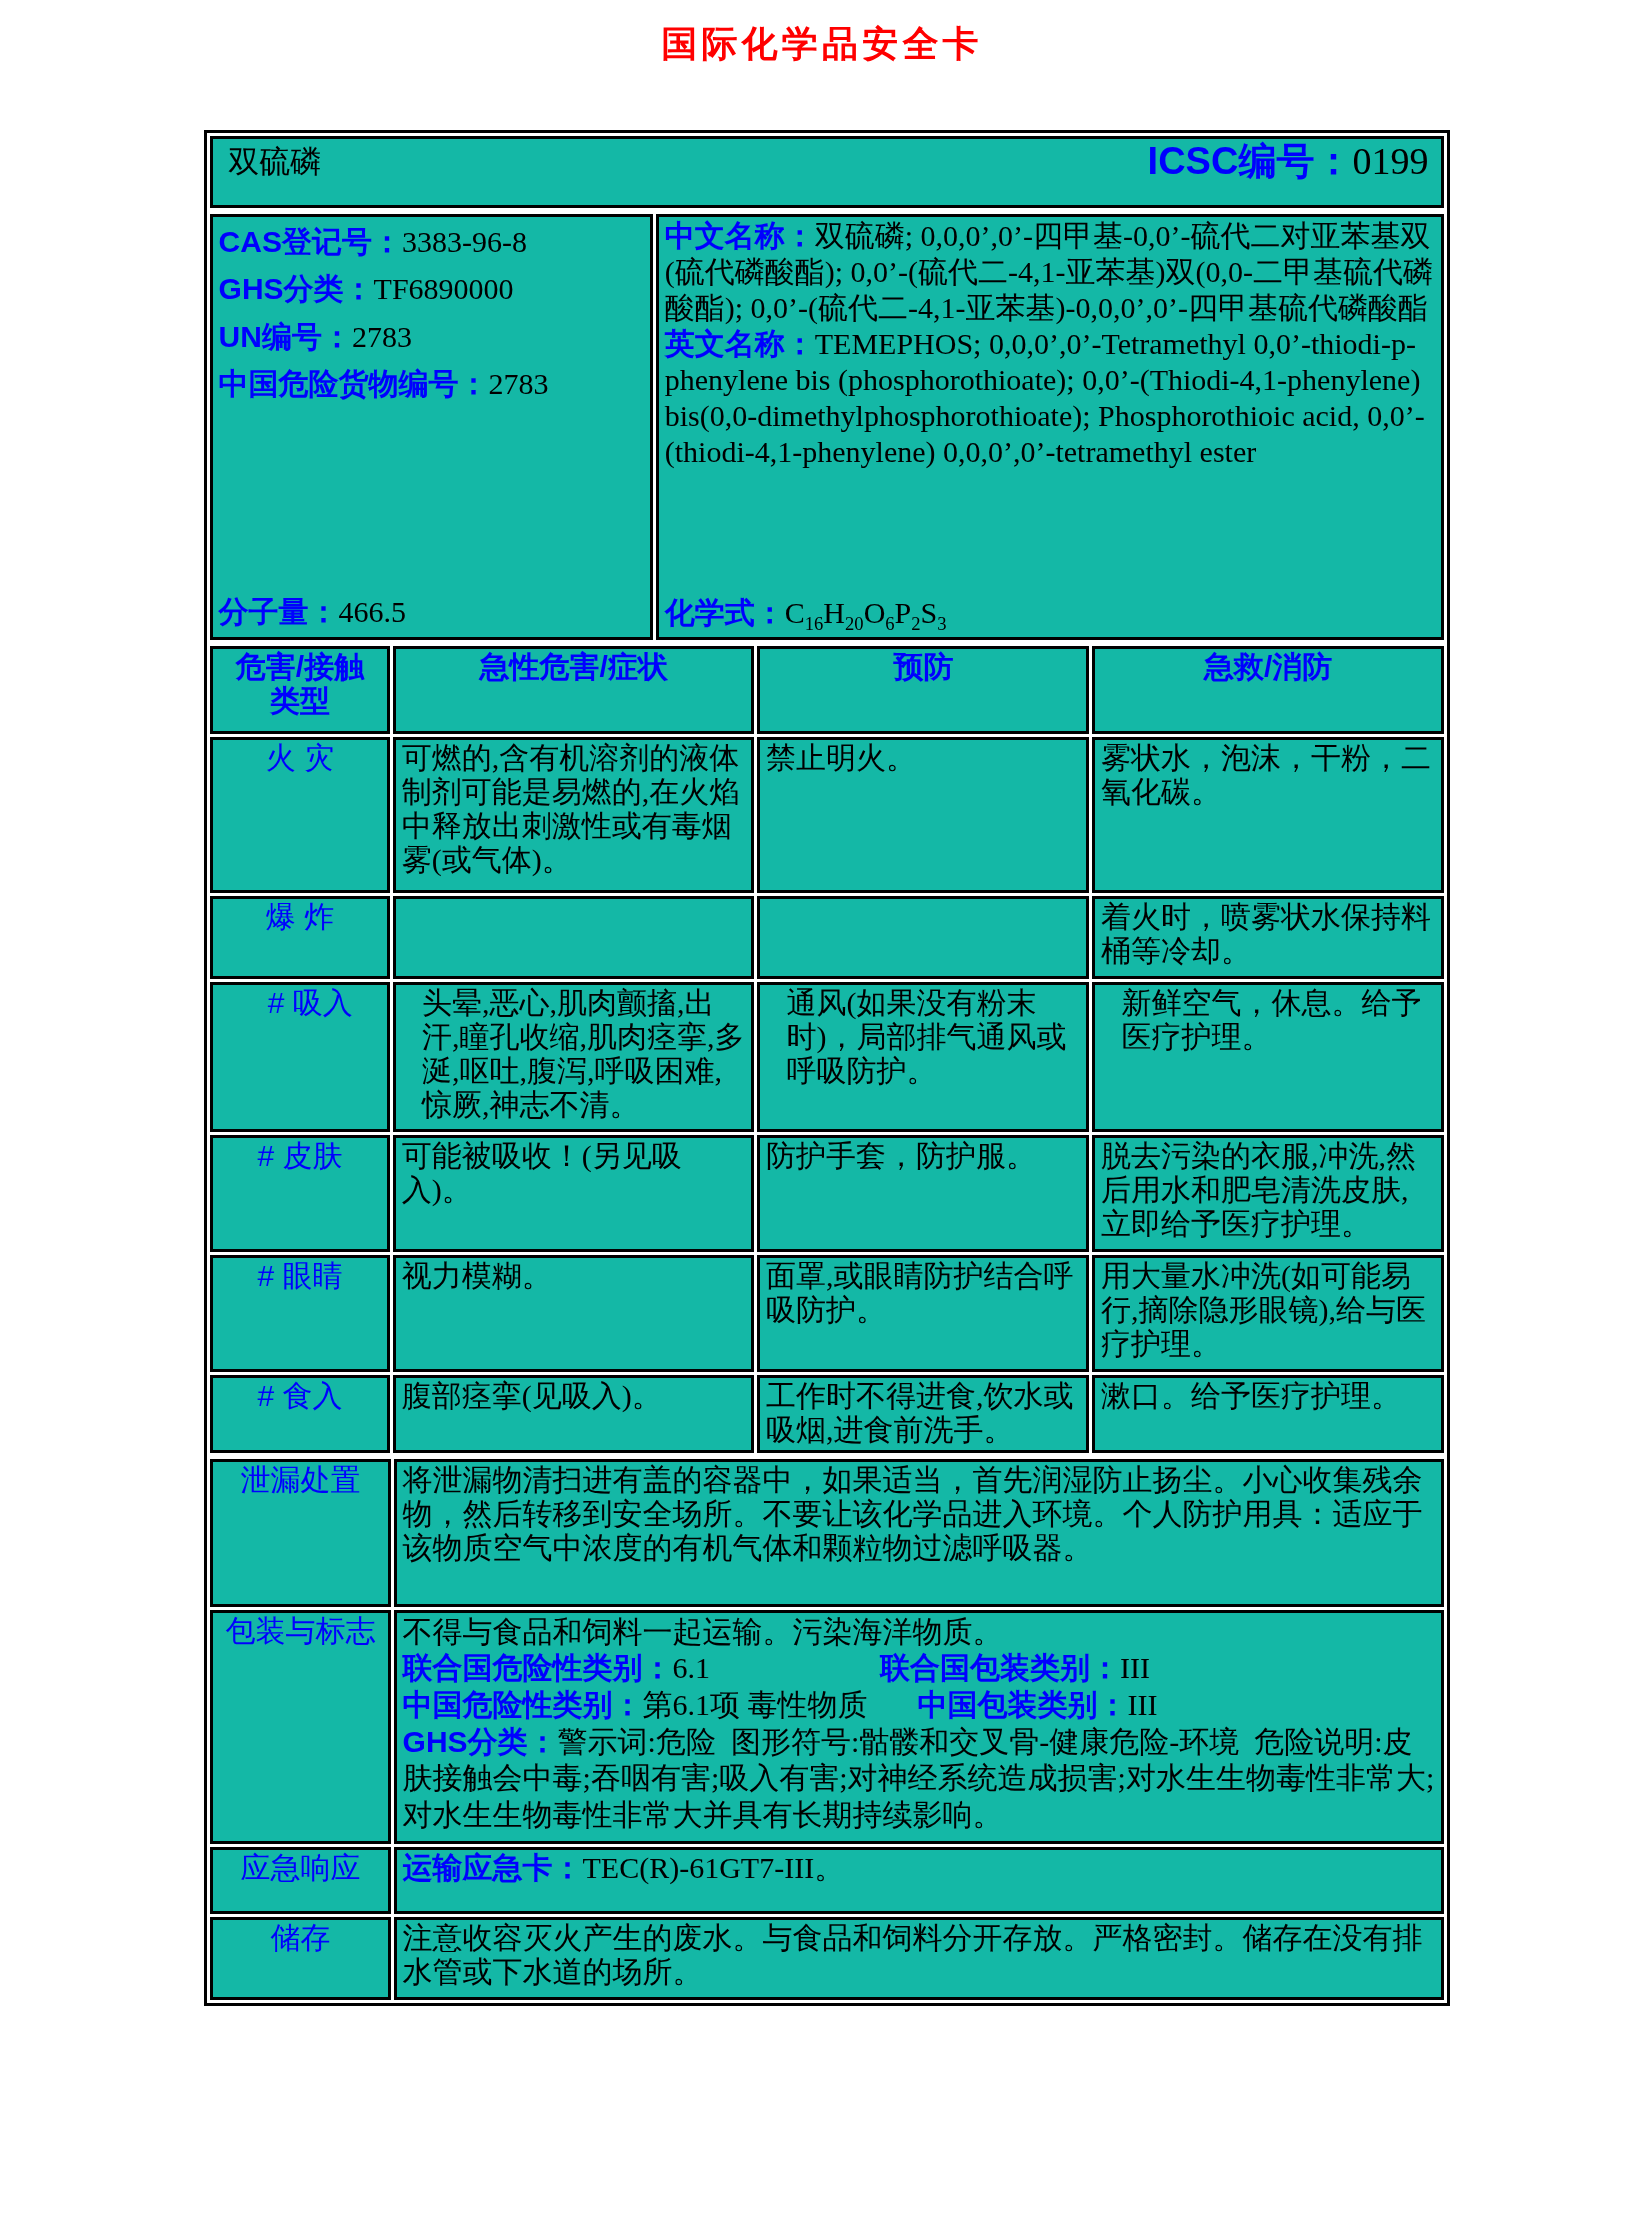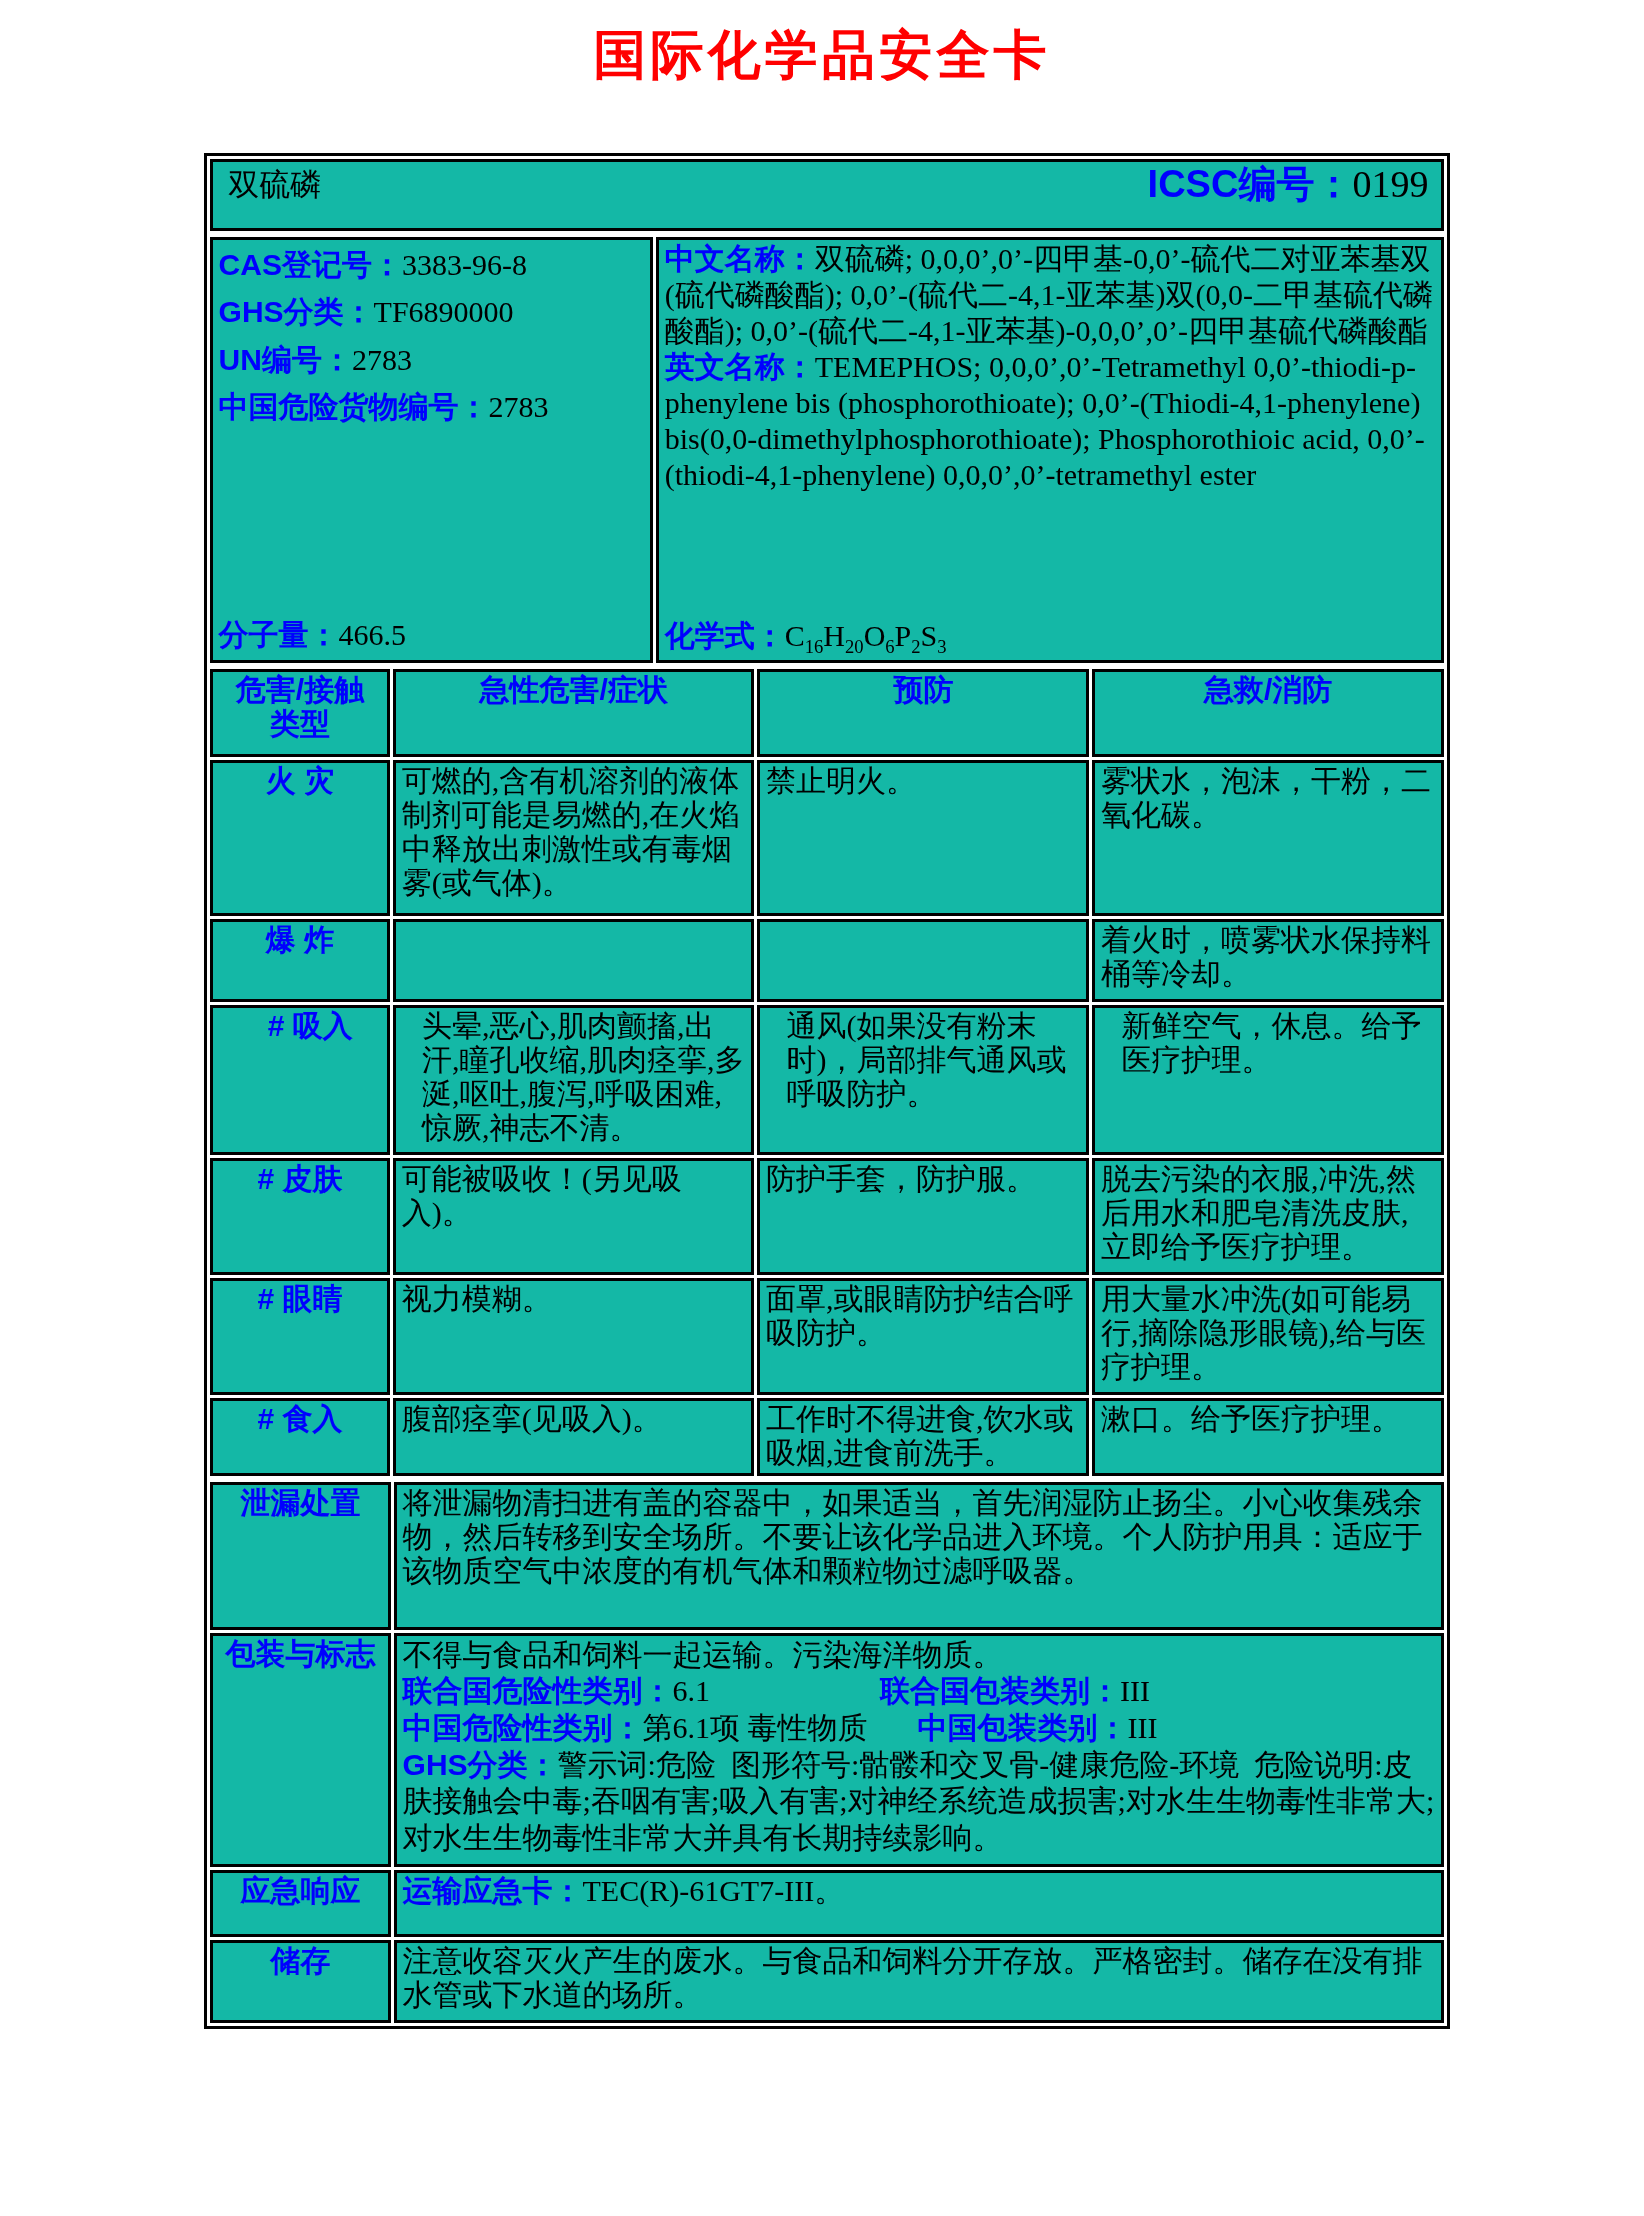--- a/index.html
+++ b/index.html
@@ -10,21 +10,21 @@
     height: 2216px;
     font-family: "Liberation Serif", "DejaVu Serif", serif;
     color: #000000;
     overflow: hidden;
   }
   .title {
     padding-top: 19.5px;
     text-align: center;
     color: #ff0000;
     font-weight: bold;
-    font-size: 53px;
+    font-size: 36px;
     letter-spacing: 4.2px;
     font-family: "Liberation Serif", "DejaVu Serif", serif;
   }
   .card {
     box-sizing: border-box;
     margin: 61px 0 0 204px;
     width: 1246px;
     border: 3.5px solid #000000;
     background: #ffffff;
   }
@@ -72,21 +72,21 @@
     font-family: "Liberation Sans", "DejaVu Sans", sans-serif;
     font-weight: bold;
     color: #0000ff;
     font-size: 31px;
     line-height: 1.3;
   }
   td.rowlab {
     vertical-align: middle;
     text-align: center;
     font-family: "Liberation Sans", "DejaVu Sans", sans-serif;
-    font-weight: bold;
+    font-weight: normal;
     color: #0000ff;
     font-size: 30px;
     white-space: nowrap;
   }
   tr.r-fire td { height: 156px; }
   tr.r-expl td { height: 83px; }
   tr.r-cont td { height: 83px; }
   tr.r-inh  td { height: 150px; padding-left: 26px; }
   tr.r-skin td { height: 117px; }
   tr.r-eye  td { height: 117px; }

